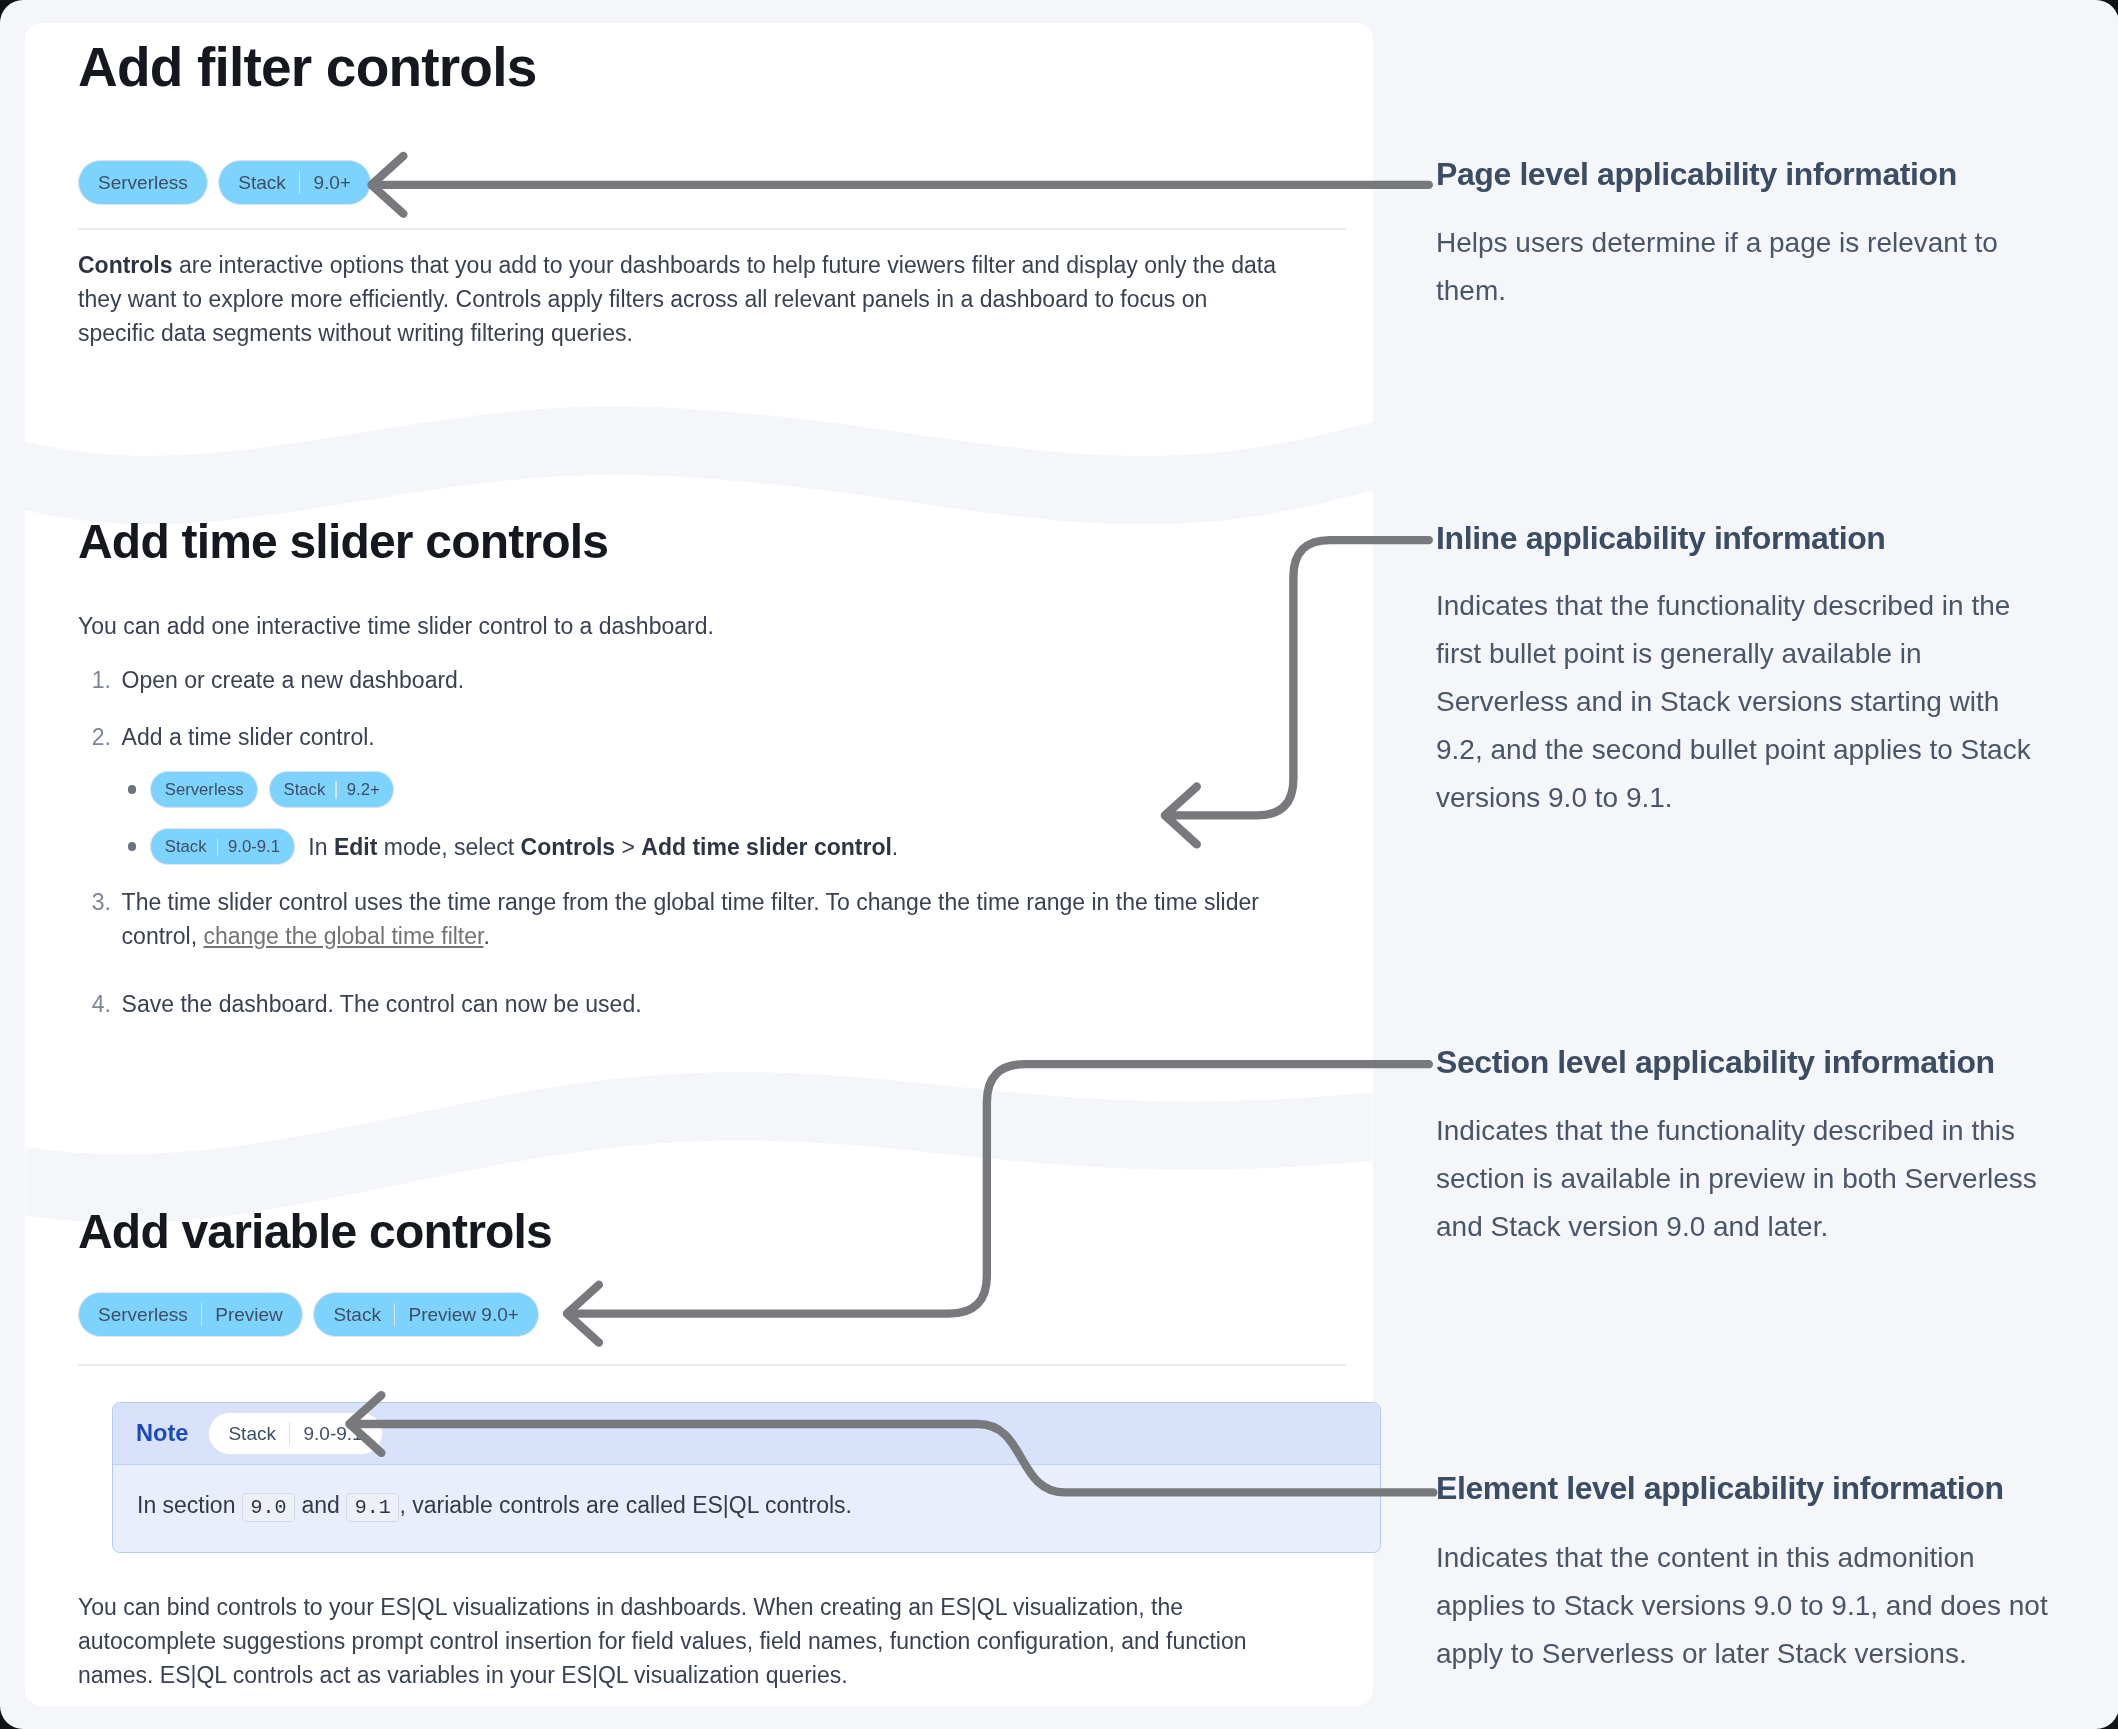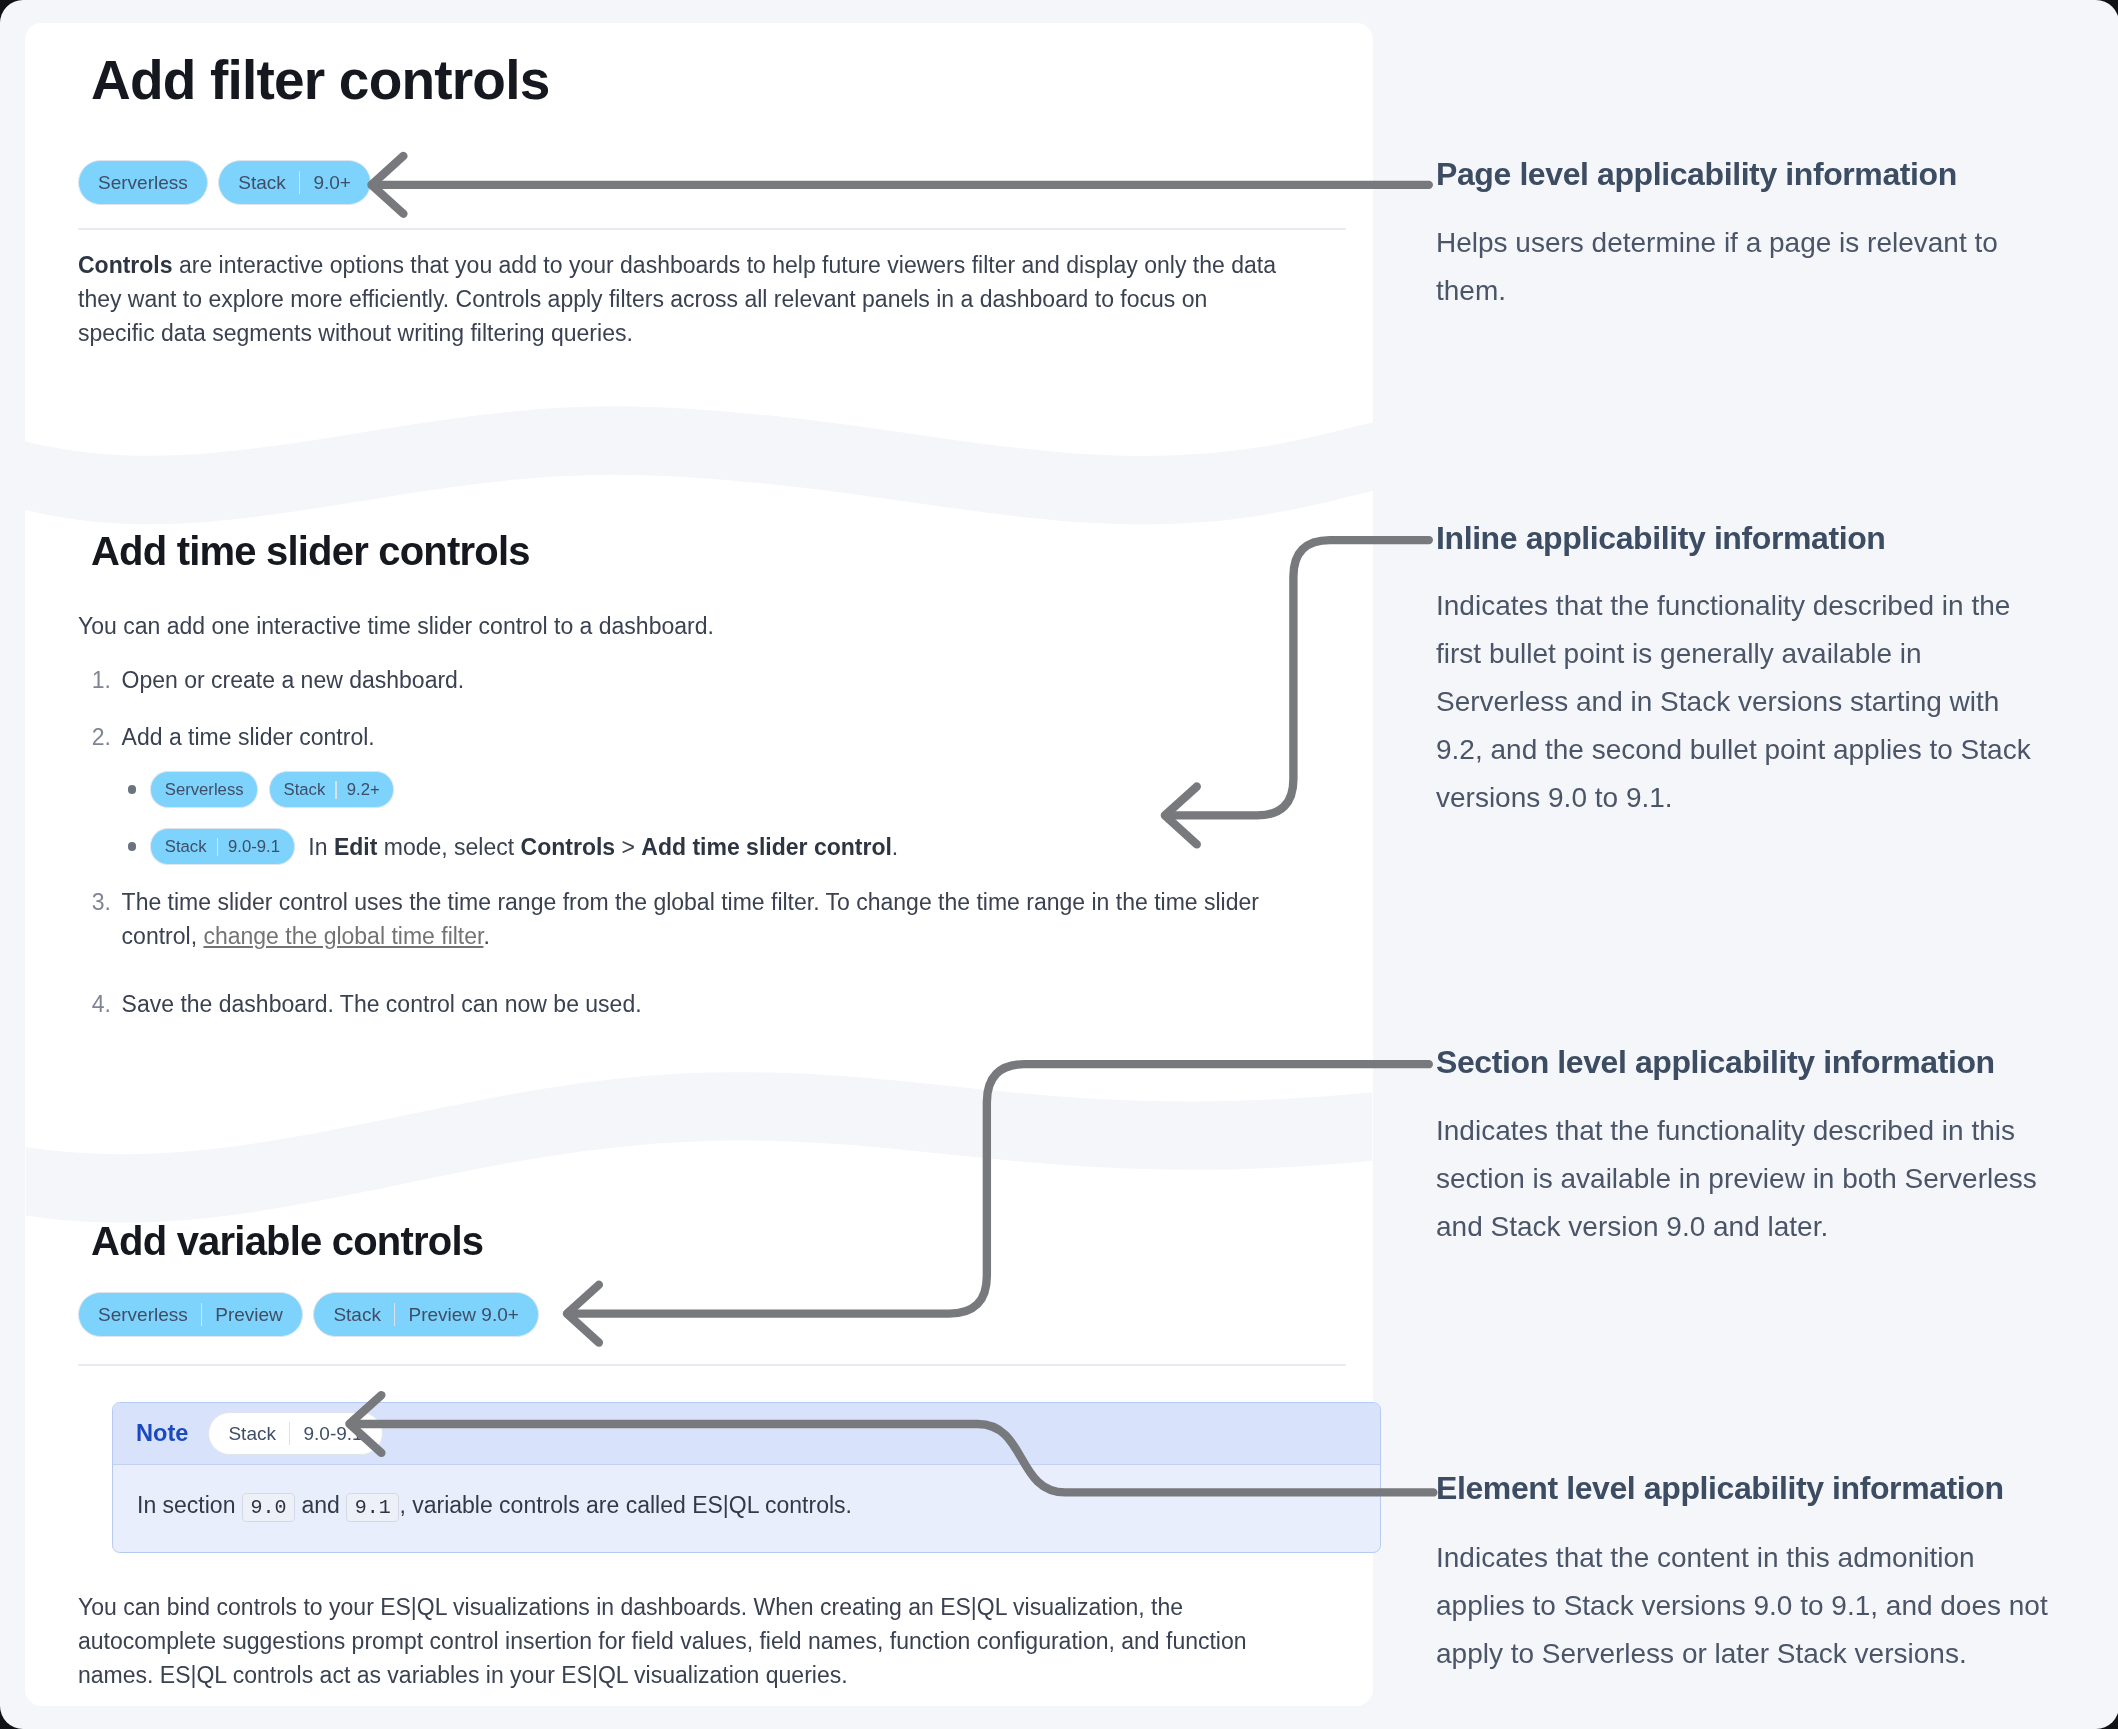--- a/index.html
+++ b/index.html
@@ -2,23 +2,23 @@
 <html style="font-size:12px"><head>
 <meta charset="utf-8">
 <style>
   html,body{margin:0;padding:0;}
   body{background:#101216;font-family:"Liberation Sans",sans-serif;}
   .stage{position:relative;width:2119px;height:1729px;}
   .page{position:absolute;inset:0;background:#f4f6fa;border-radius:23px;overflow:hidden;}
   .card{position:absolute;left:25px;top:23px;width:1348px;height:1683px;background:#ffffff;border-radius:16.7px;}
   .wave{position:absolute;pointer-events:none;}
   .abs{position:absolute;}
-  h1,h2{margin:13px;color:#15181e;letter-spacing:-0.8px;font-weight:700;}
+  h1,h2{margin:0;color:#15181e;letter-spacing:-0.8px;font-weight:700;}
   h1{font-size:55px;line-height:1.1;}
-  h2{font-size:40px;line-height:1.1;}
+  h2{font-size:48px;line-height:1.1;}
   .para{font-size:23px;line-height:34px;color:#3a4150;}
   .bold{font-weight:700;color:#2e3542;}
   .lnk{color:#737373;cursor:pointer;}
   .hr{height:1.5px;background:#e7eaf1;}
   .badges{display:flex;gap:10.6px;align-items:center;}
   .pill{display:inline-flex;align-items:center;height:43px;padding:0 19px;background:#7dd3fc;
         border:1.5px solid #dfe4ee;border-radius:23px;color:#3f4e66;font-size:19px;gap:13px;white-space:nowrap;}
   .pill .pdiv{width:1.5px;height:23px;background:#dbe1eb;}
   .badges.sm .pill{height:35px;font-size:16.7px;padding:0 13.7px;border-radius:18px;gap:10px;}
   .badges.sm .pill .pdiv{height:18px;}

